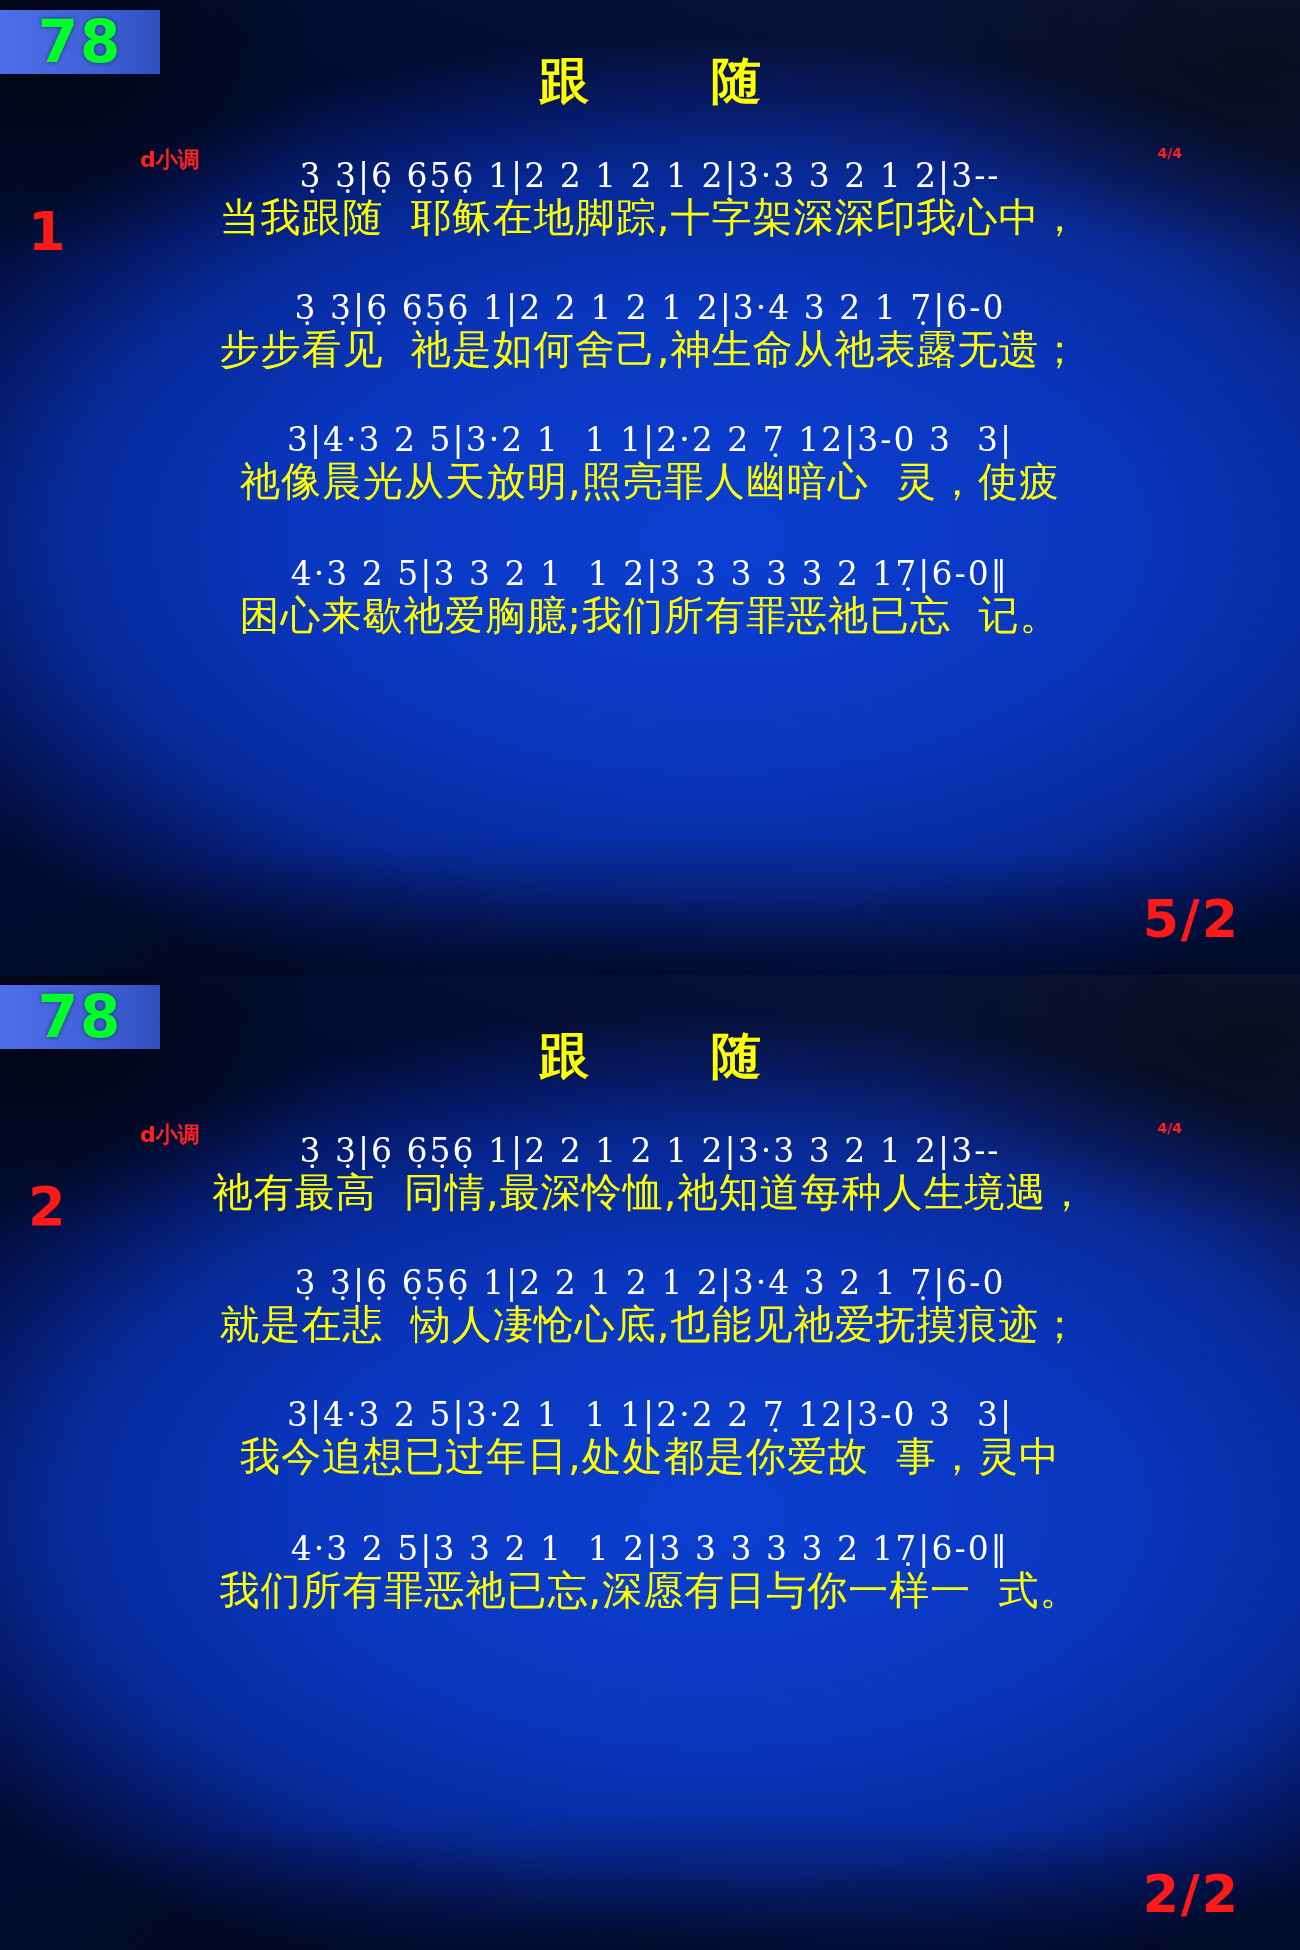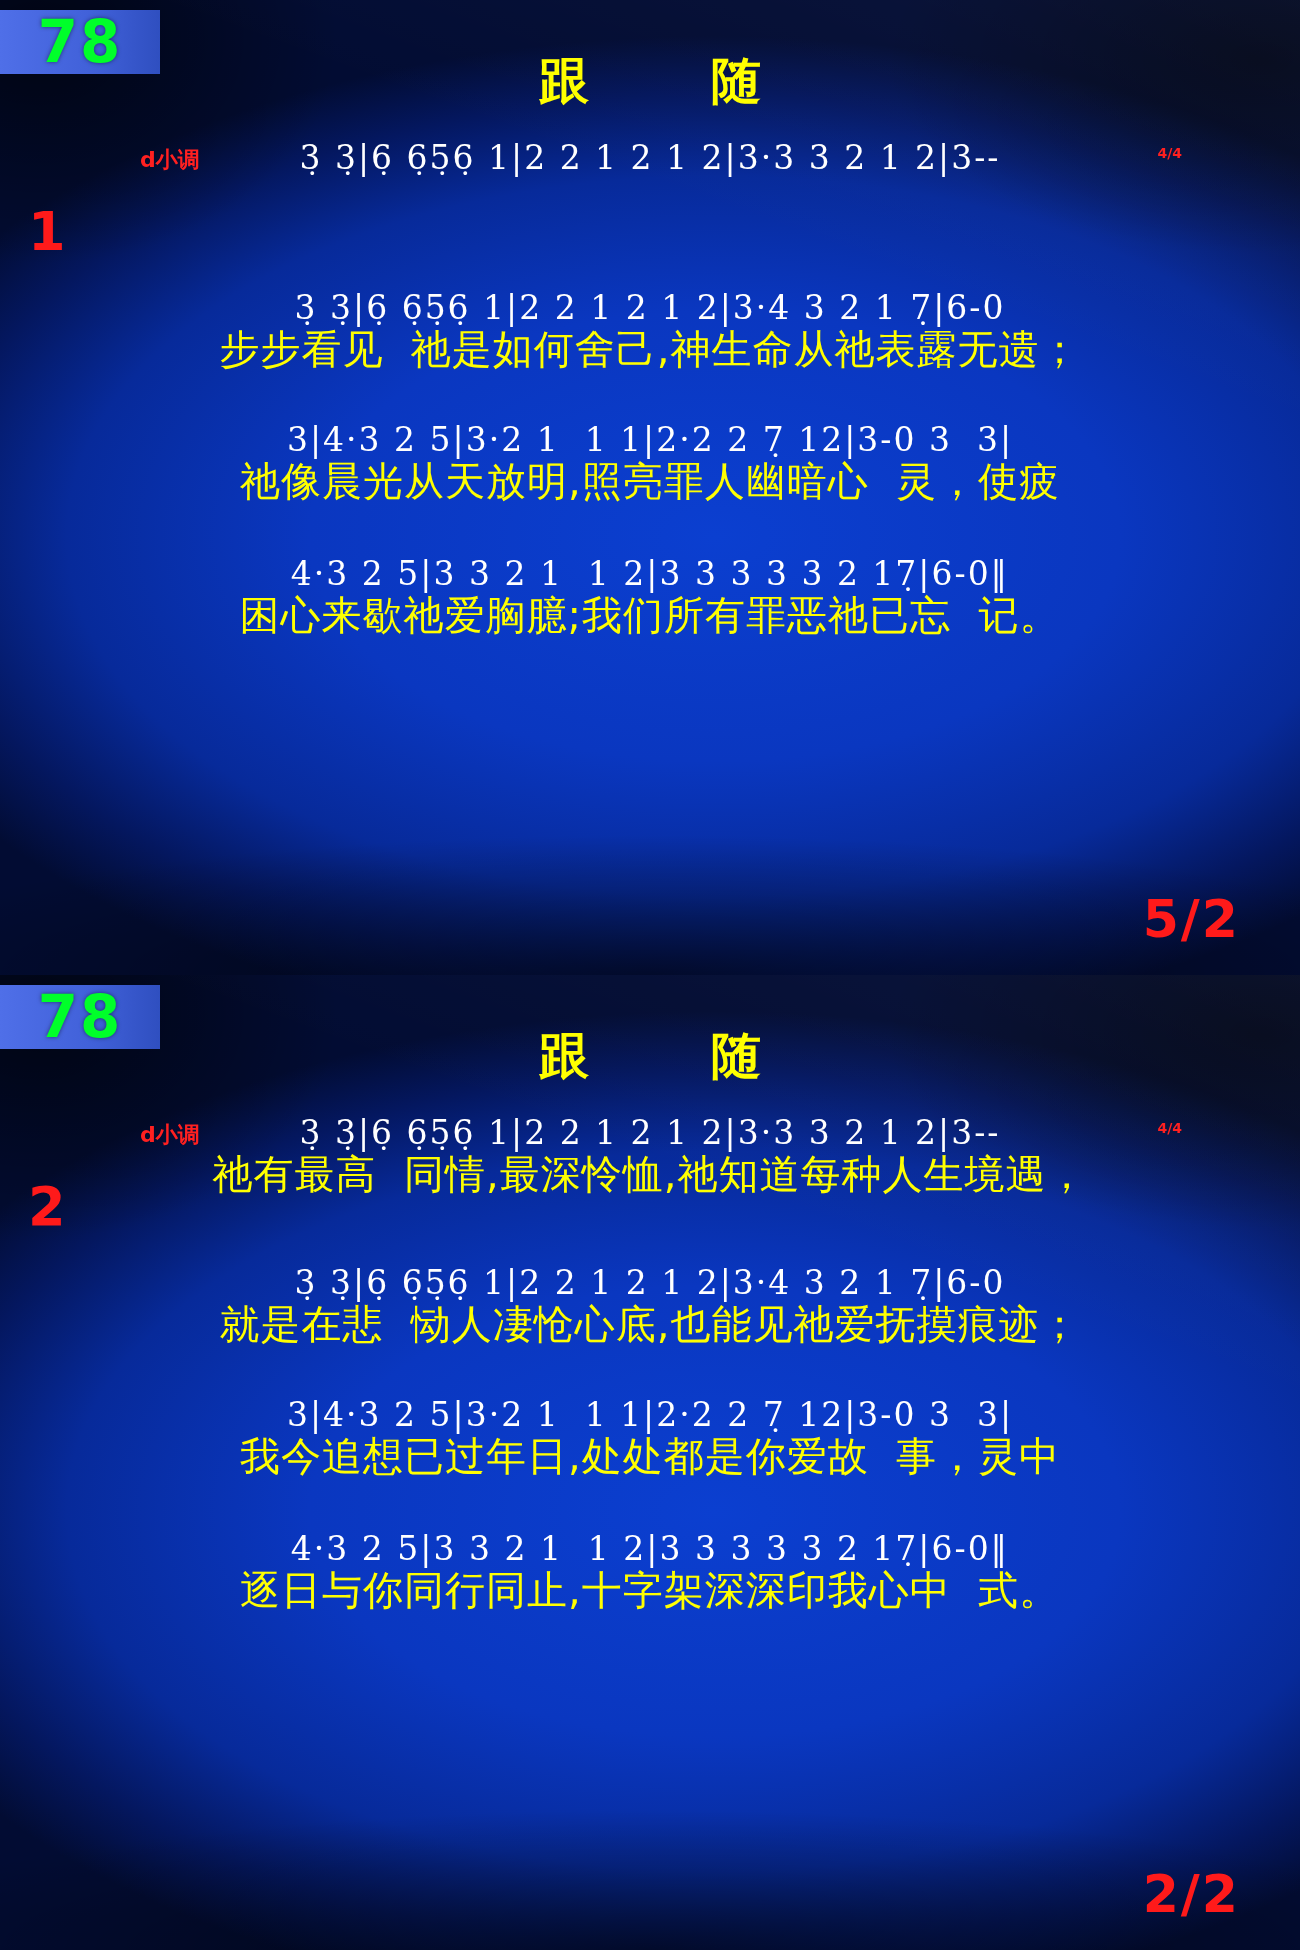--- a/index.html
+++ b/index.html
@@ -118,21 +118,21 @@
     color: #ffff00;
     font-size: 40px;
     text-align: center;
     white-space: pre;
     line-height: 1.15;
     letter-spacing: 1px;
     font-weight: 500;
   }
 
   
-  .sb1 { top: 140px; }
+  .sb1 { top: 158px; }
   .sb2 { top: 290px; }
   .sb3 { top: 422px; }
   .sb4 { top: 556px; }
 
   .vn1 { top: 200px; }
   .vn2 { top: 200px; }
 </style>
 </head>
 <body>
 
@@ -142,20 +142,21 @@
       <span>78</span>
     </div>
     <div class="hymn-title">跟　随</div>
     <div class="key-label">d小调</div>
     <div class="time-sig">4/4</div>
 
     <div class="verse-number vn1">1</div>
 
     <div class="staff-block sb1">
       <div class="notes-line">3̣ 3̣|6̣ 6̣5̣6̣ 1|2 2 1 2 1 2|3·3 3 2 1 2|3--</div>
+      <div class="lyrics-line">当我跟随  耶稣在地脚踪,十字架深深印我心中，</div>
     </div>
 
     <div class="staff-block sb2">
       <div class="notes-line">3̣ 3̣|6̣ 6̣5̣6̣ 1|2 2 1 2 1 2|3·4 3 2 1 7̣|6-0</div>
       <div class="lyrics-line">步步看见  祂是如何舍己,神生命从祂表露无遗；</div>
     </div>
 
     <div class="staff-block sb3">
       <div class="notes-line">3|4·3 2 5|3·2 1  1 1|2·2 2 7̣ 12|3-0 3  3|</div>
       <div class="lyrics-line">祂像晨光从天放明,照亮罪人幽暗心  灵，使疲</div>
@@ -191,18 +192,18 @@
       <div class="lyrics-line">就是在悲  恸人凄怆心底,也能见祂爱抚摸痕迹；</div>
     </div>
 
     <div class="staff-block sb3">
       <div class="notes-line">3|4·3 2 5|3·2 1  1 1|2·2 2 7̣ 12|3-0 3  3|</div>
       <div class="lyrics-line">我今追想已过年日,处处都是你爱故  事，灵中</div>
     </div>
 
     <div class="staff-block sb4">
       <div class="notes-line">4·3 2 5|3 3 2 1  1 2|3 3 3 3 3 2 17̣|6-0‖</div>
-      <div class="lyrics-line">逐日与你同行同止,十字架深深印我心中  式。</div>
+      <div class="lyrics-line">我们所有罪恶祂已忘,深愿有日与你一样一  式。</div>
     </div>
 
     <div class="page-counter">2/2</div>
   </div>
 </div>
 
 </body></html>

